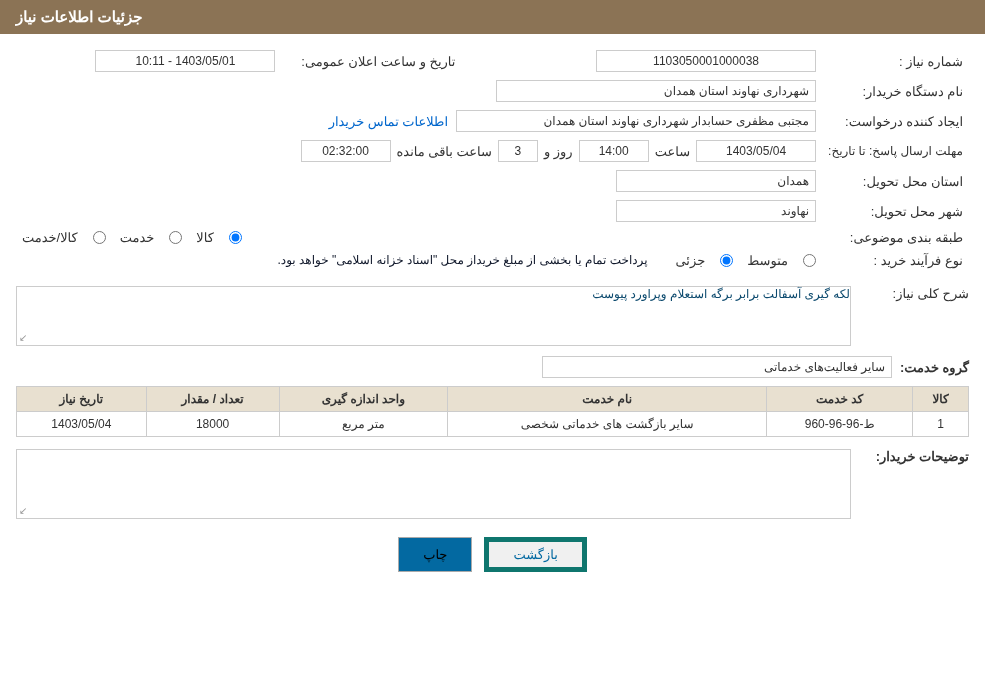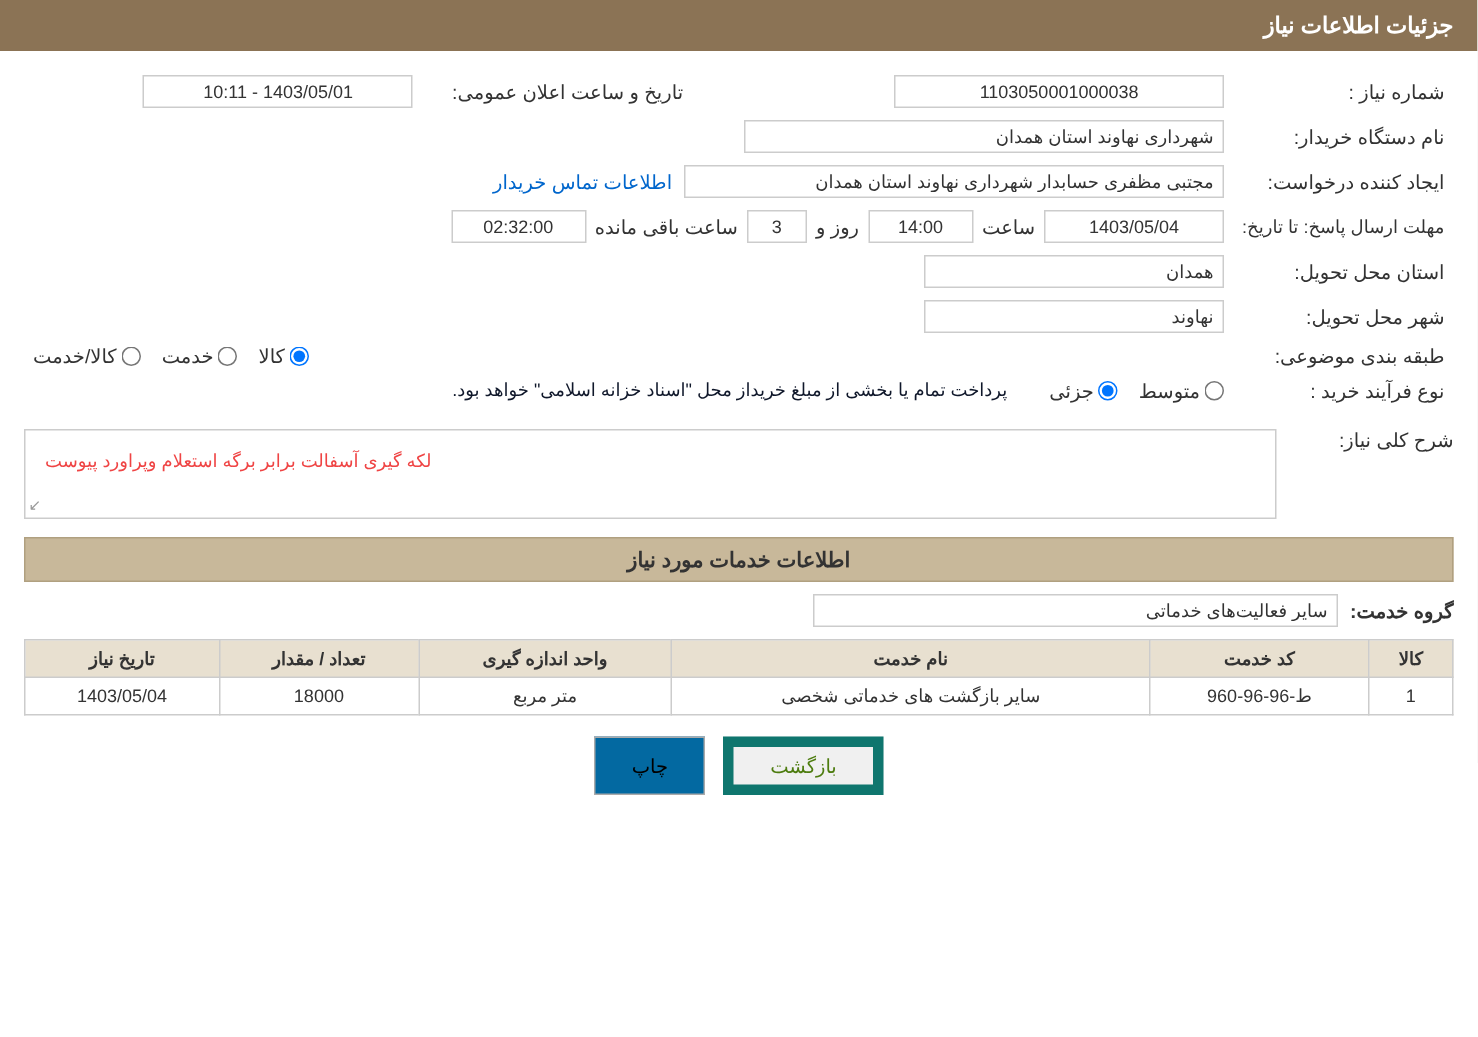--- a/index.html
+++ b/index.html
@@ -14,21 +14,21 @@
     .page-wrapper {
       max-width: 985px;
       margin: 0 auto;
       background: #fff;
       min-height: 691px;
     }
 
     .header-bar {
       background: #8B7355;
       color: #fff;
-      text-align: right;
+      text-align: left;
       padding: 8px 16px;
       font-size: 15px;
       font-weight: bold;
     }
 
     .main-content {
       padding: 12px 16px;
     }
 
     .info-table {
@@ -75,45 +75,45 @@
     .radio-group {
       display: flex;
       gap: 14px;
       align-items: center;
       flex-direction: row-reverse;
     }
 
     .radio-item {
       display: flex;
       align-items: center;
-      gap: 3px;
+      gap: 15px;
       flex-direction: row-reverse;
       justify-content: center;
     }
 
     .section-header {
       background: #c8b89a;
       color: #333;
       text-align: center;
       padding: 6px 12px;
       font-size: 14px;
       font-weight: bold;
       margin: 8px 0;
       border: 1px solid #b0a080;
     }
 
     .description-box {
       border: 1px solid #ccc;
-      padding: 13px;
+      padding: 0;
       min-height: 60px;
       background: #fff;
       direction: rtl;
-      text-align: left;
-      font-size: 12px;
-      color: #ef4444;
+      text-align: right;
+      font-size: 12px;
+      color: #0c4a6e;
       margin: 4px 0;
       position: relative;
     }
 
     .description-box::after {
       content: '↙';
       position: absolute;
       bottom: 2px;
       left: 2px;
       color: #999;
@@ -180,22 +180,22 @@
       background: #f0f0f0;
     }
 
     .btn-print {
       background: #0369a1;
       border: 1px solid #aaa;
     }
 
     .btn-back {
       background: #f0f0f0;
-      border: 7px solid #0f766e;
-      color: #4d7c0f;
+      border: 5px solid #0f766e;
+      color: #0369a1;
     }
 
     .purchase-note {
       color: #0f172a;
       font-size: 12px;
       direction: rtl;
       text-align: right;
     }
 
     .group-service-row {
@@ -321,21 +321,20 @@
 
     <div style="display:flex; align-items:flex-start; gap:8px; direction:rtl; margin:6px 0;">
       <div style="width:110px; text-align:right; font-weight:normal; padding-top:4px; white-space:nowrap;">شرح کلی نیاز:</div>
       <div style="flex:1;">
         <div class="description-box">
           <span>لکه گیری آسفالت برابر برگه استعلام وپراورد پیوست</span>
         </div>
       </div>
     </div>
 
-    <div class="section-header">اطلاعات خدمات مورد نیاز</div>
 
     <div class="group-service-row">
       <span style="font-weight:bold; white-space:nowrap;">گروه خدمت:</span>
       <input class="input-field" type="text" style="width: 350px; text-align: right;" value="سایر فعالیت‌های خدماتی">
     </div>
 
     <table class="services-table">
       <thead>
         <tr>
           <th>کالا</th>
@@ -351,19 +350,25 @@
           <td>1</td>
           <td>ط-96-96-960</td>
           <td>سایر بازگشت های خدماتی شخصی</td>
           <td>متر مربع</td>
           <td>18000</td>
           <td>1403/05/04</td>
         </tr>
       </tbody>
     </table>
 
+    <div style="display:flex; align-items:flex-start; gap:8px; direction:rtl; margin:8px 0;">
+      <div style="width:110px; text-align:right; font-weight:bold; padding-top:4px; white-space:nowrap;">توضیحات خریدار:</div>
+      <div style="flex:1;">
+        <div class="buyer-desc-box"></div>
+      </div>
+    </div>
 
     <div class="buttons-row">
       <button class="btn btn-back">بازگشت</button>
       <button class="btn btn-print">چاپ</button>
     </div>
   </div>
 </div>
 
 </body></html>

